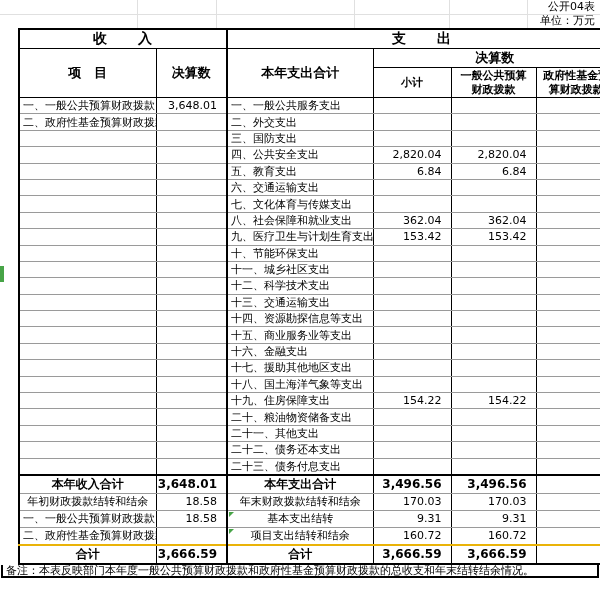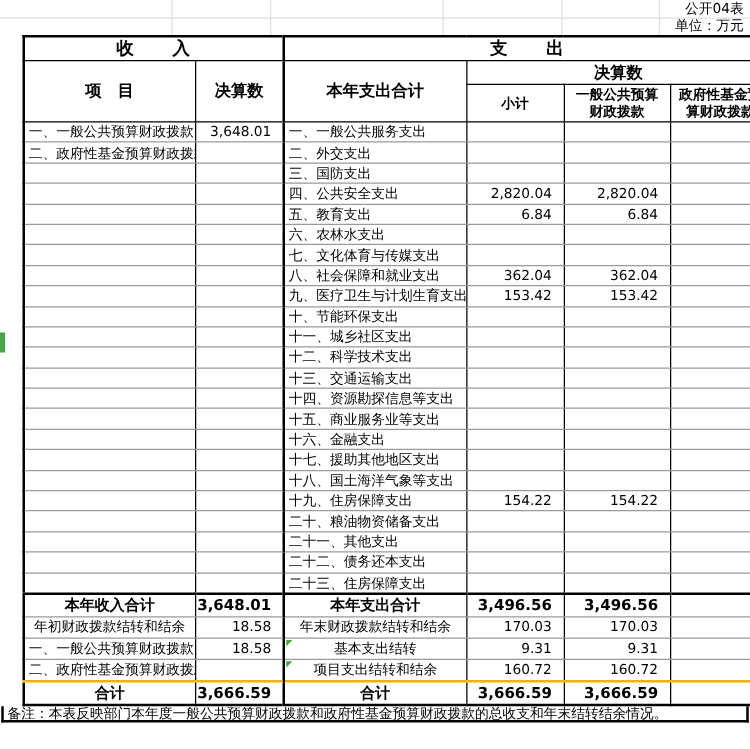--- a/index.html
+++ b/index.html
@@ -133,21 +133,21 @@
           <td class="item"></td>
           <td class="num"></td>
           <td class="item bL2">五、教育支出</td>
           <td class="num">6.84</td>
           <td class="num">6.84</td>
           <td class="num"></td>
         </tr>
         <tr class="data">
           <td class="item"></td>
           <td class="num"></td>
-          <td class="item bL2">六、农林水支出</td>
+          <td class="item bL2">六、交通运输支出</td>
           <td class="num"></td>
           <td class="num"></td>
           <td class="num"></td>
         </tr>
         <tr class="data">
           <td class="item"></td>
           <td class="num"></td>
           <td class="item bL2">七、文化体育与传媒支出</td>
           <td class="num"></td>
           <td class="num"></td>
@@ -269,21 +269,21 @@
           <td class="item"></td>
           <td class="num"></td>
           <td class="item bL2">二十二、债务还本支出</td>
           <td class="num"></td>
           <td class="num"></td>
           <td class="num"></td>
         </tr>
         <tr class="data">
           <td class="item"></td>
           <td class="num"></td>
-          <td class="item bL2">二十三、住房保障支出</td>
+          <td class="item bL2">二十三、债务付息支出</td>
           <td class="num"></td>
           <td class="num"></td>
           <td class="num"></td>
         </tr>
       </tbody>
     <tbody id="summary-rows" class="summary">
         <tr class="bold ">
           <td class="s-label">本年收入合计</td>
           <td class="num">3,648.01</td>
           <td class="s-label bL2">本年支出合计</td>

